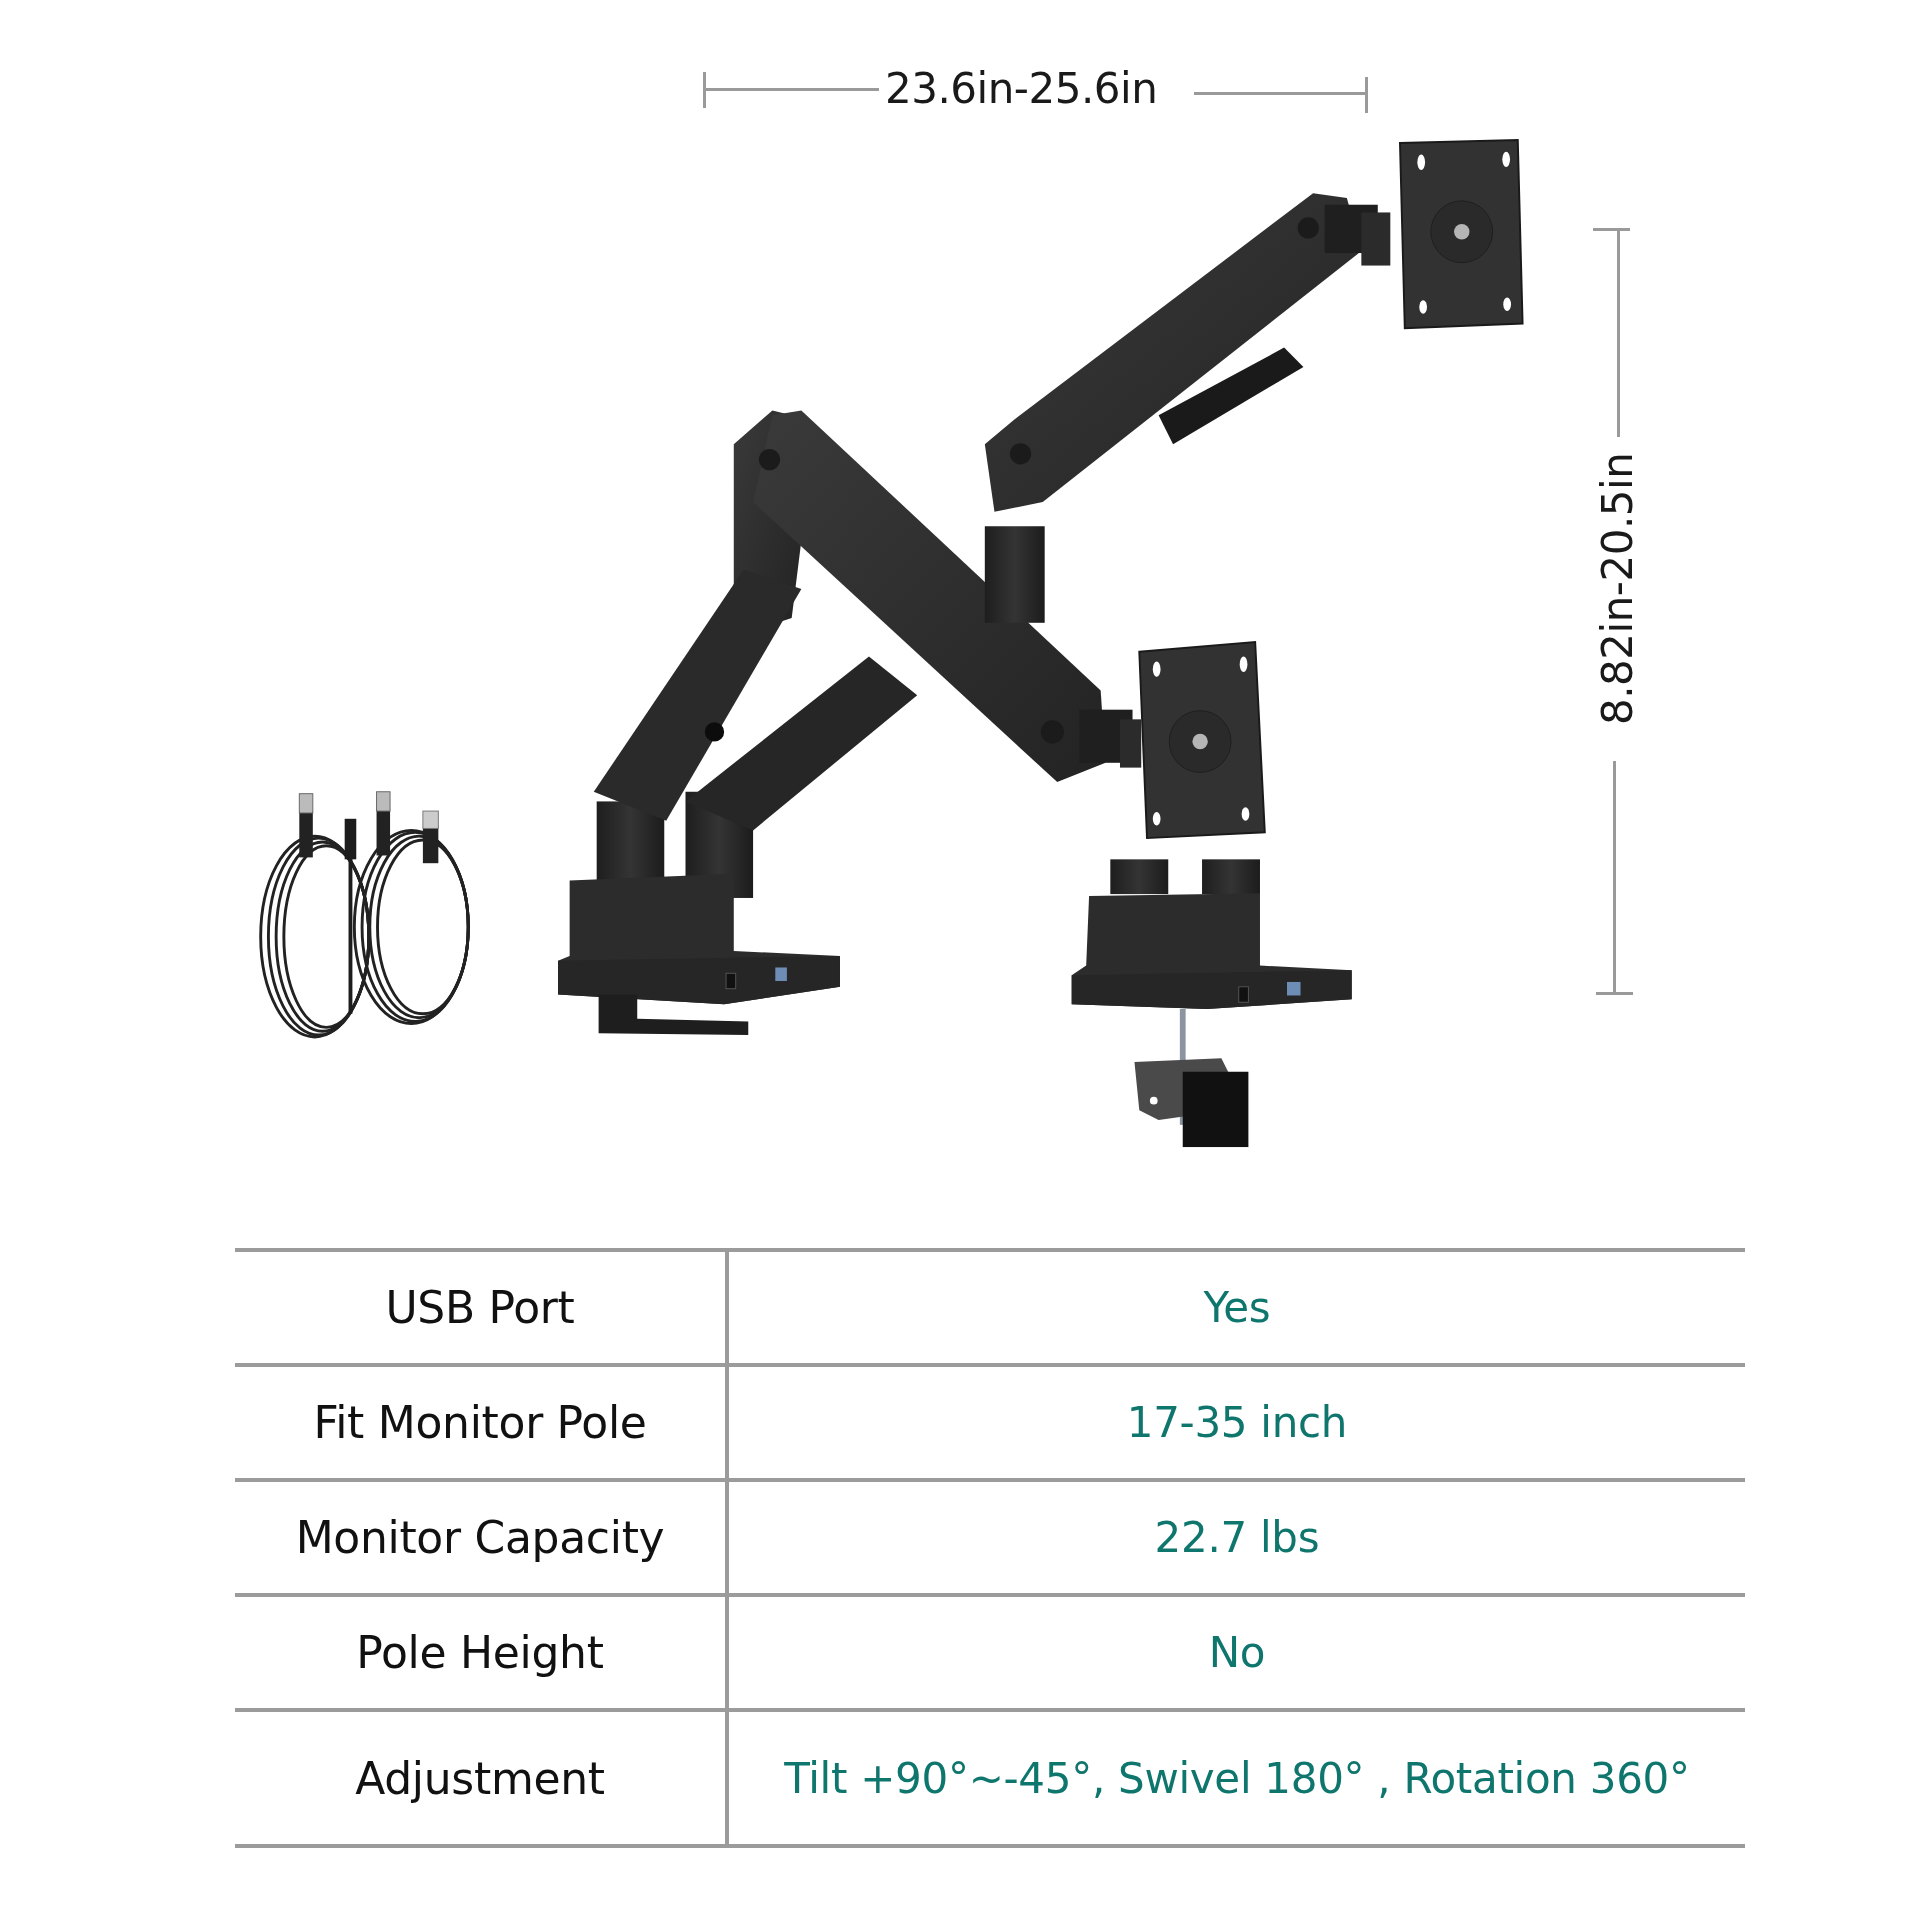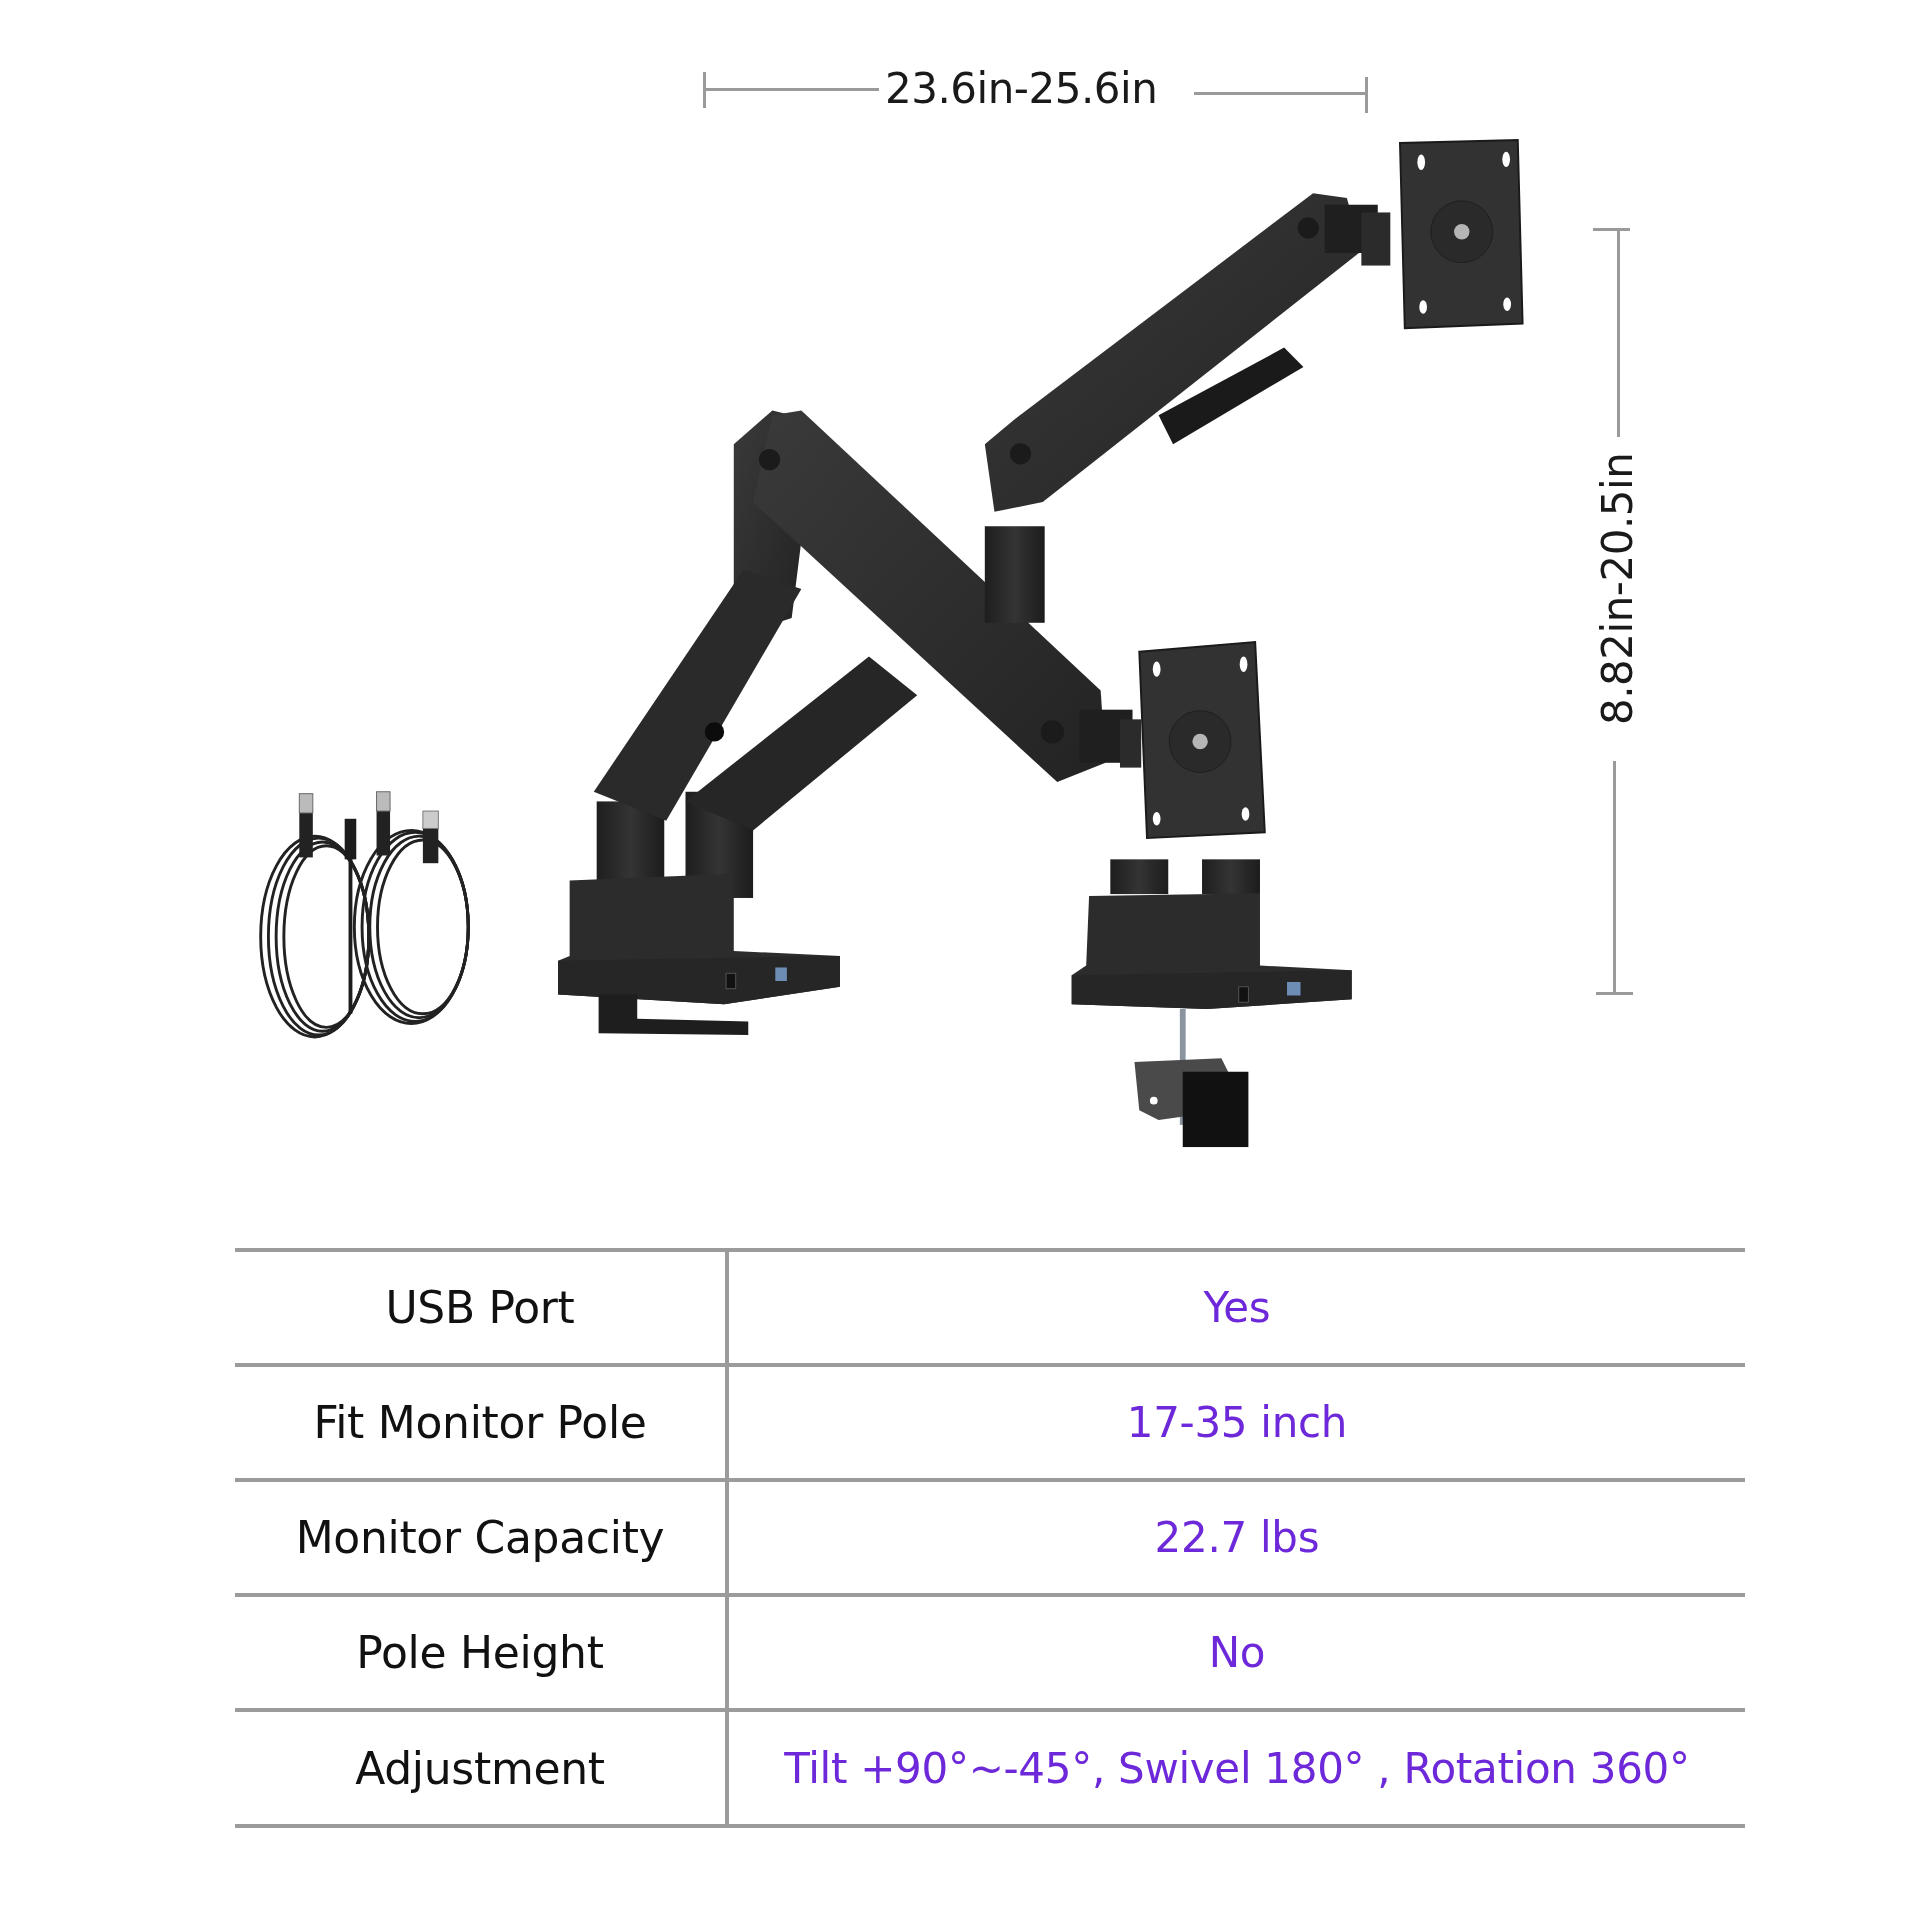--- a/index.html
+++ b/index.html
@@ -11,26 +11,26 @@
   .dim-text { position: absolute; font-size: 42px; font-weight: 500; color: #1a1a1a;
               white-space: nowrap; letter-spacing: -0.5px; }
   .dim-text.vertical { transform: rotate(-90deg); transform-origin: center center; }
 
   
   #product { position: absolute; left: 0; top: 0; width: 1931px; height: 1178px; }
 
   
   .spec-table { position: absolute; left: 235px; top: 1204px; width: 1510px; margin-top: 44px; }
   .spec-row { position: relative; height: 115px; border-top: 4.8px solid #9b9b9b; box-sizing: border-box; display: flex; }
-  .spec-row.last { border-bottom: 4.8px solid #9b9b9b; height: 120px; }
+  .spec-row.last { border-bottom: 4.8px solid #9b9b9b; height: 140px; }
   .spec-label { width: 490px; display: flex; align-items: center; justify-content: center;
                 font-size: 44px; font-weight: 500; color: #111; letter-spacing: -0.3px; }
   .spec-divider { width: 3.9px; background: #9b9b9b; }
   .spec-value { flex: 1; display: flex; align-items: center; justify-content: center;
-                font-size: 42px; font-weight: 400; color: #6d28d9; letter-spacing: -0.3px; }
+                font-size: 42px; font-weight: 400; color: #0f766e; letter-spacing: -0.3px; }
 </style>
 </head>
 <body>
 
 <div>
   <div class="dim-line" style="left:703px; top:72px; width:2.9px; height:36px;"></div>
   <div class="dim-line" style="left:705px; top:88px; width:174px; height:2.9px;"></div>
   <div class="dim-text" style="left:866px; top:64px;margin-left:19px;">23.6in-25.6in</div>
   <div class="dim-line" style="left:1194px; top:92px; width:172px; height:2.9px;"></div>
   <div class="dim-line" style="left:1365px; top:77px; width:2.9px; height:36px;"></div>

